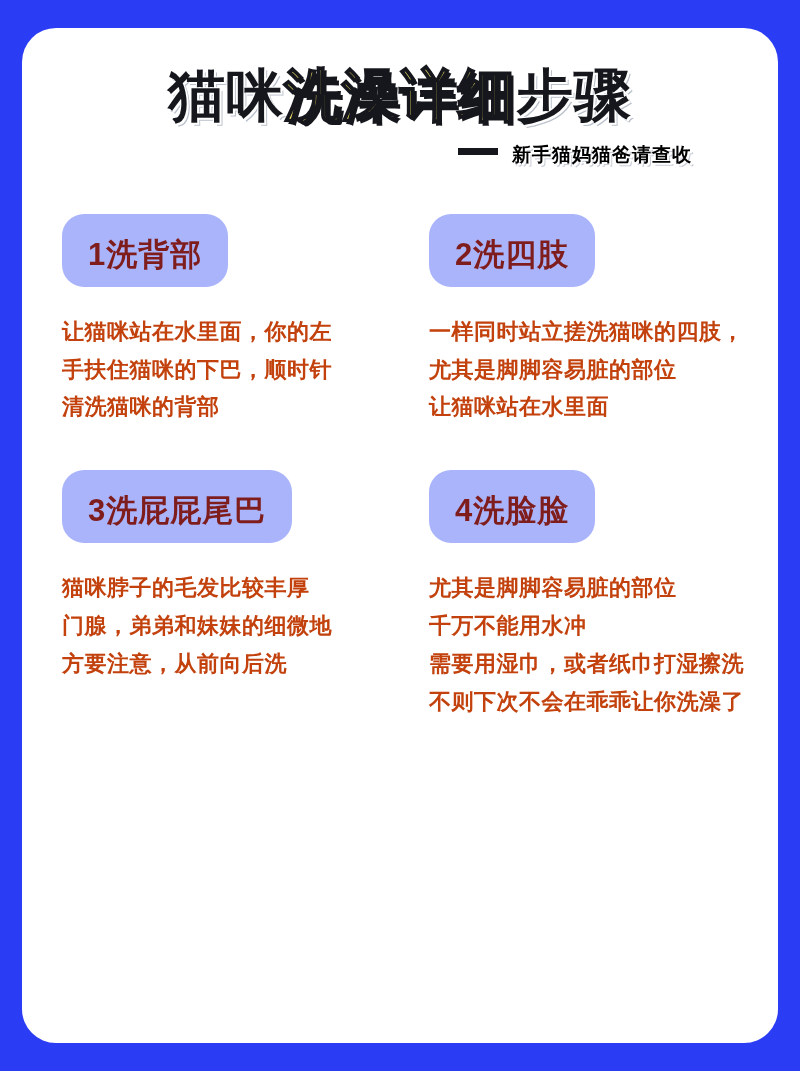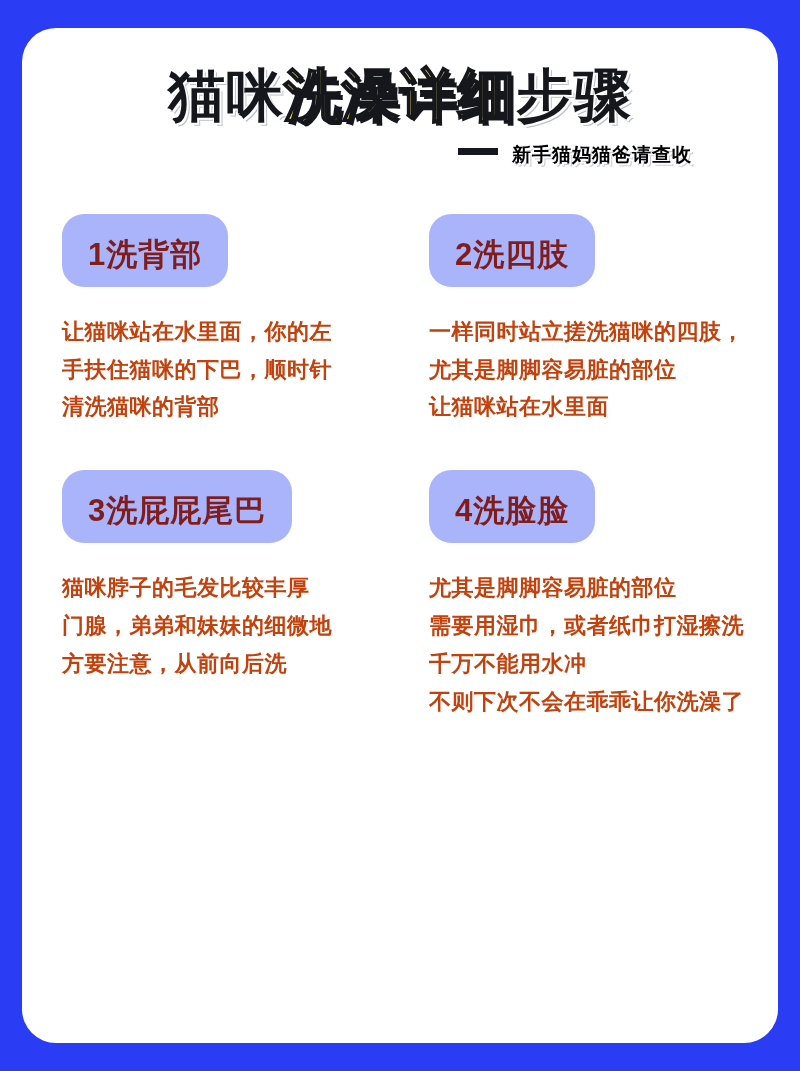--- a/index.html
+++ b/index.html
@@ -155,20 +155,20 @@
         <div>方要注意，从前向后洗</div>
       </div>
     </div>
 
 
 
     <div class="step right">
       <div class="pill">4洗脸脸</div>
       <div class="body-text">
         <div>尤其是脚脚容易脏的部位</div>
+        <div>千万不能用水冲</div>
         <div>需要用湿巾，或者纸巾打湿擦洗</div>
-        <div>千万不能用水冲</div>
         <div>不则下次不会在乖乖让你洗澡了</div>
       </div>
     </div>
 
   </div>
 </div>
 
 </body></html>

